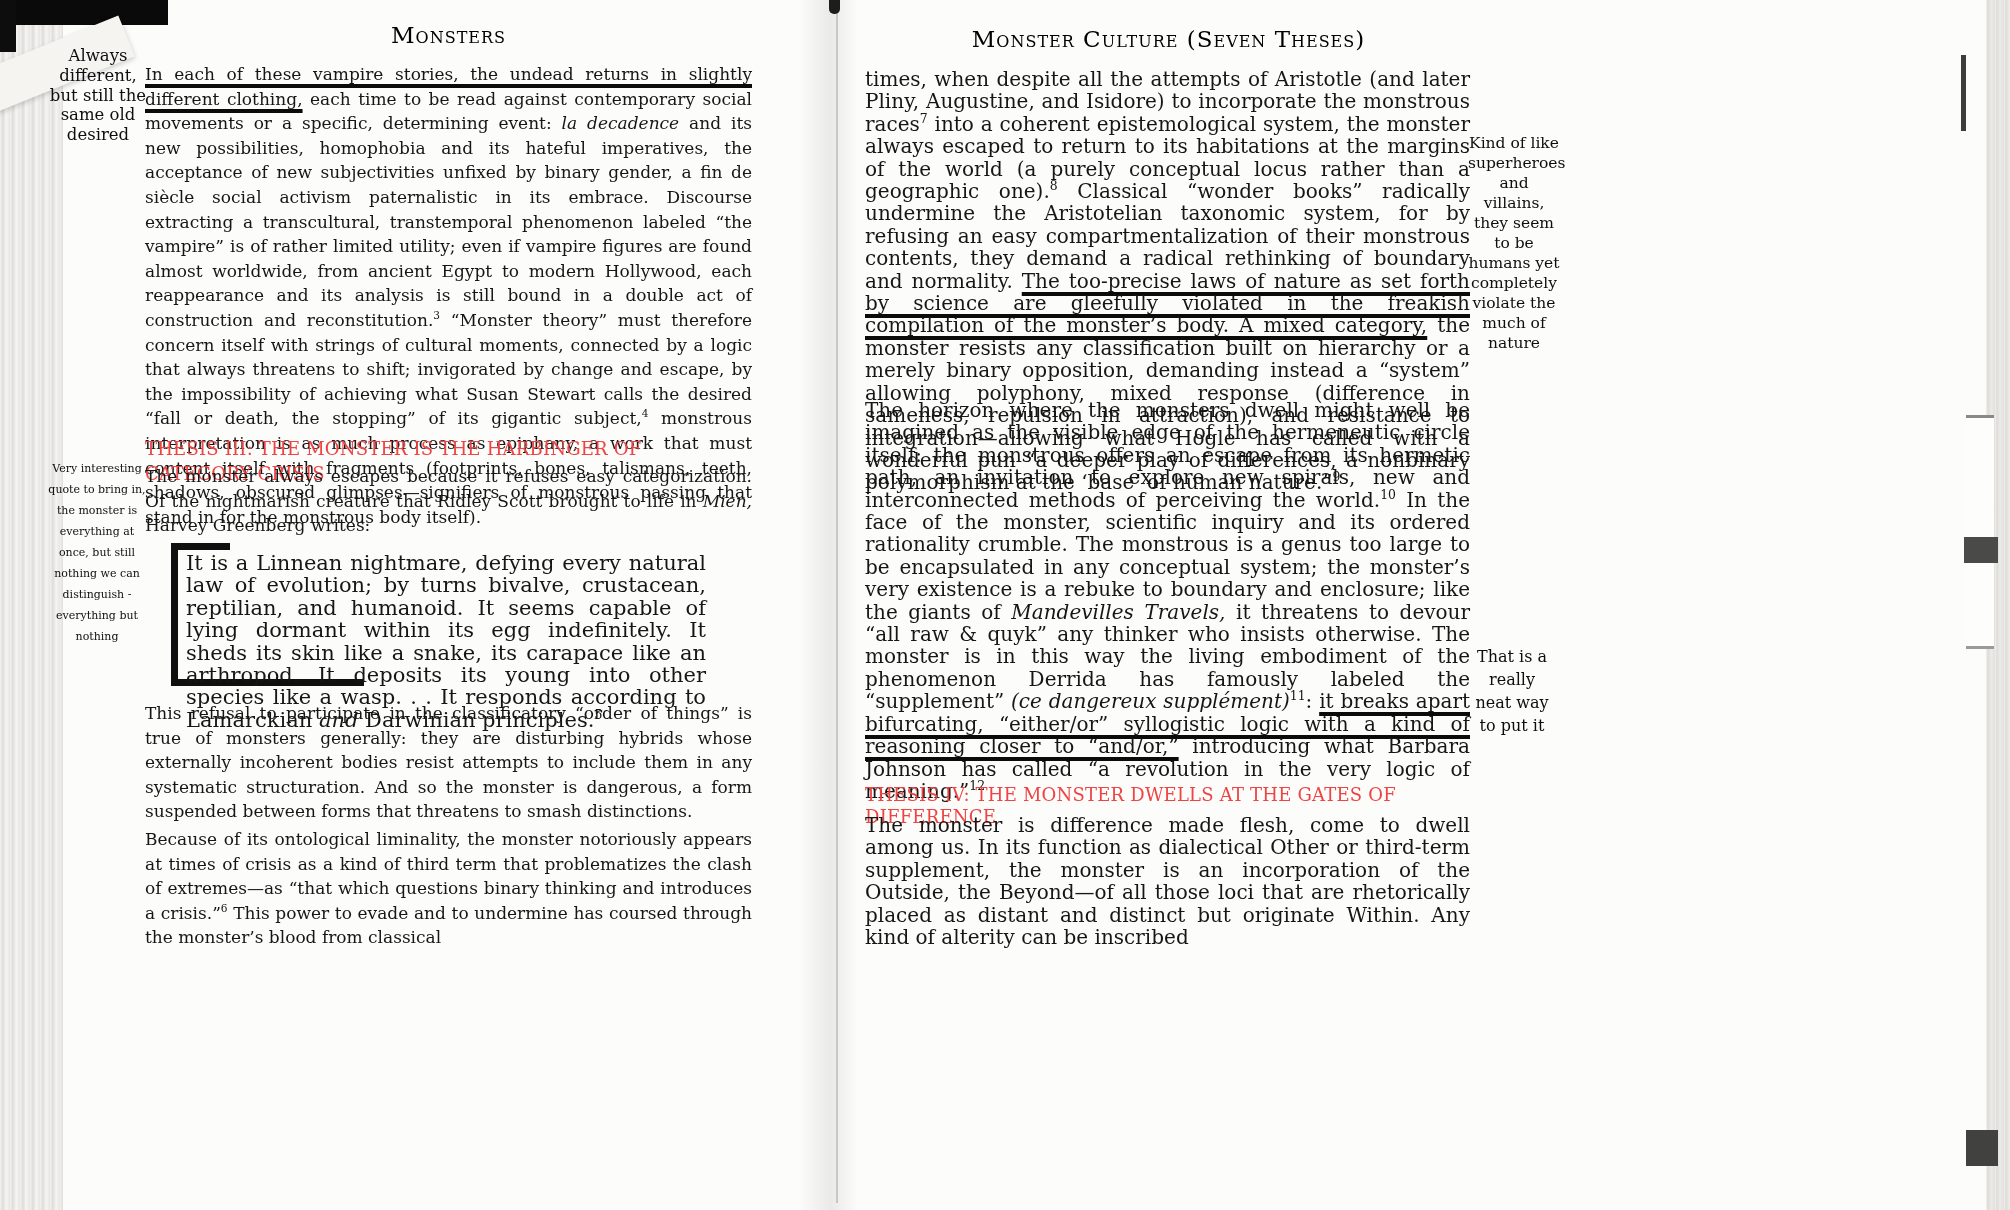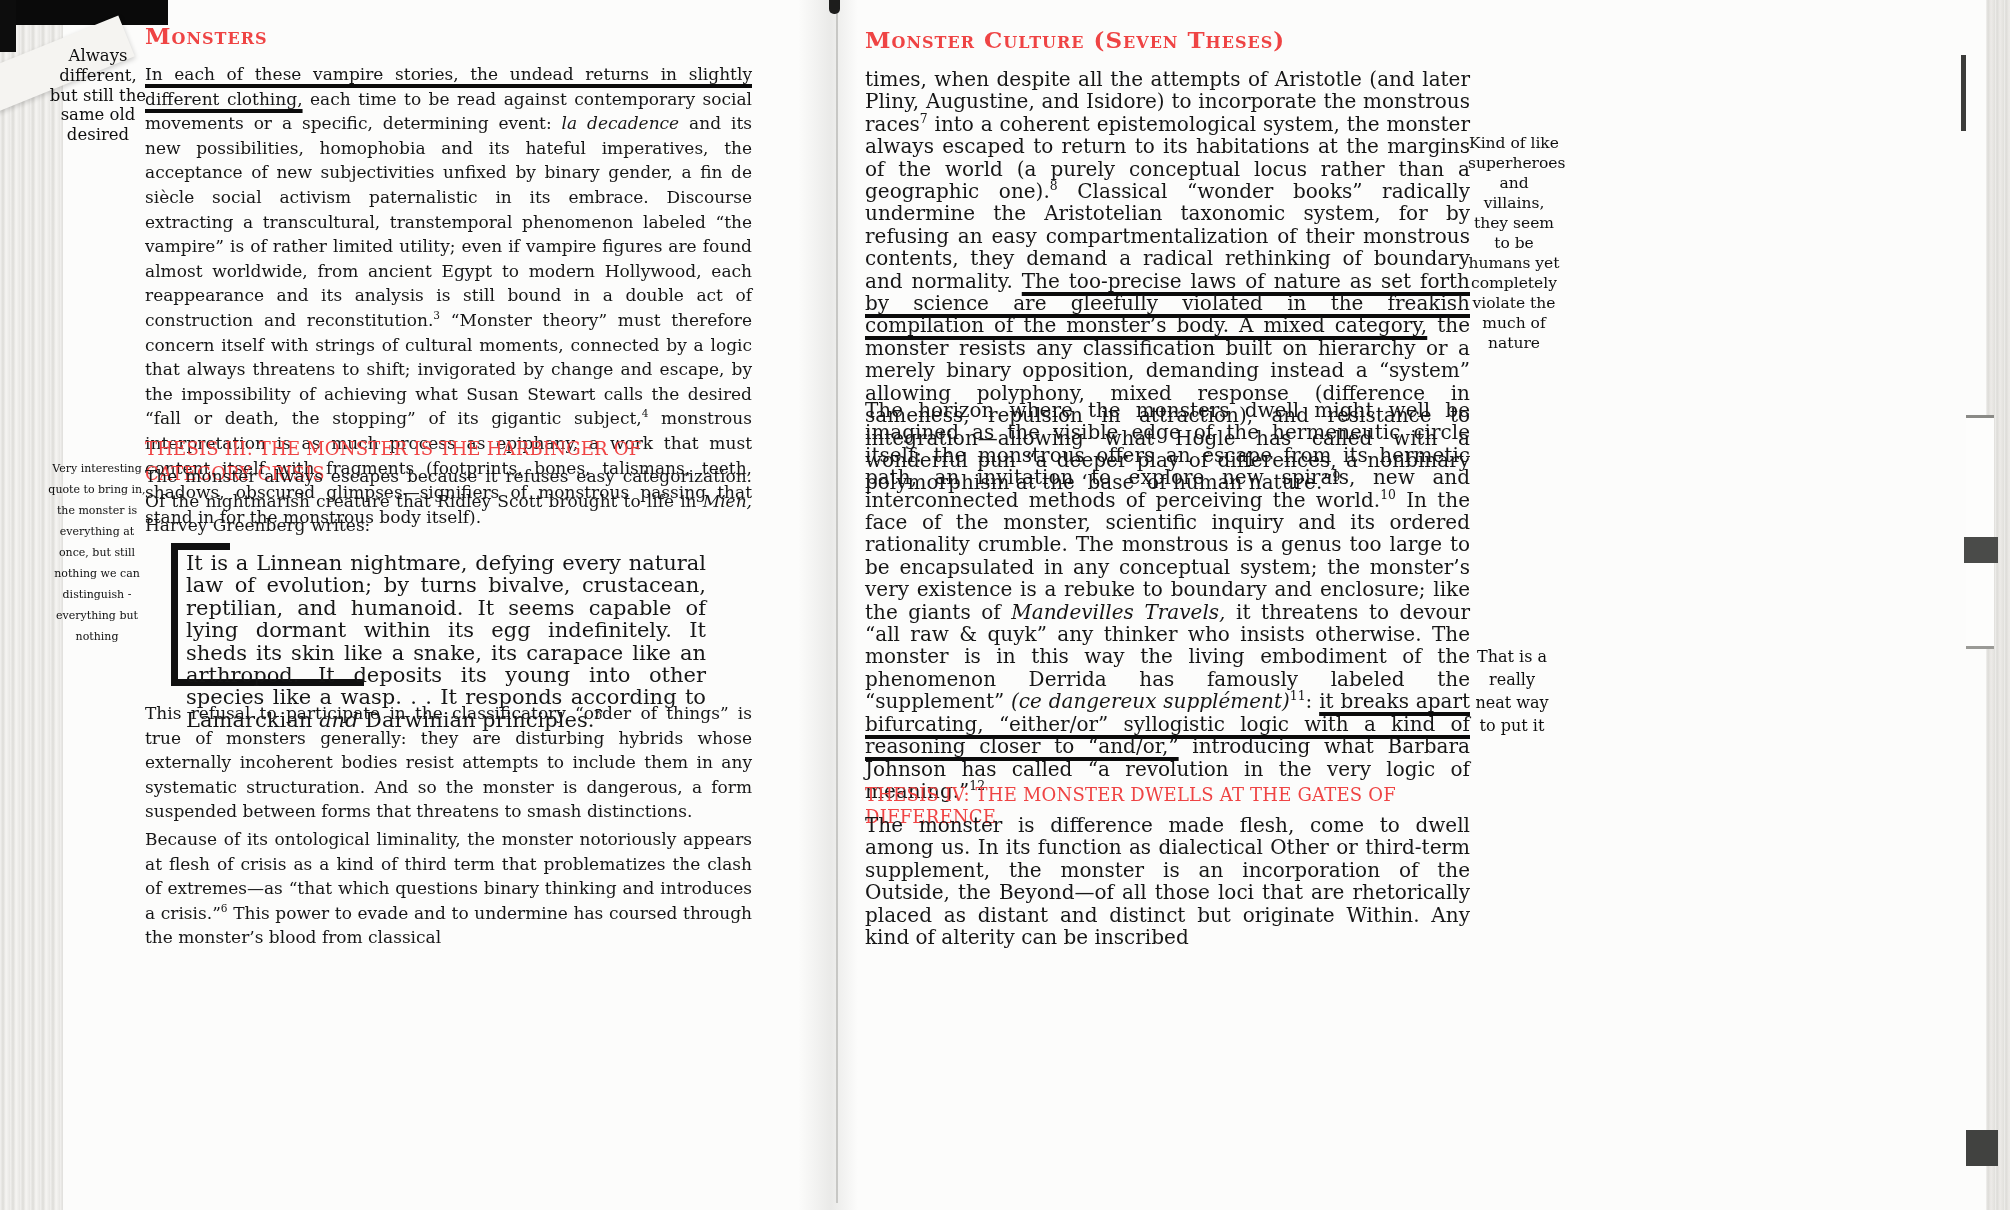--- a/index.html
+++ b/index.html
@@ -31,22 +31,22 @@
     position:absolute; right:0; top:0; width:24px; height:1210px;
     background:repeating-linear-gradient(90deg,#f2f1ef 0px,#dcdbd7 2px,#edebe8 5px,#e1e0dc 9px);
   }
   .white-strip-r { position:absolute; right:16px; top:415px; width:28px; height:228px; background:#fdfdfc;
     border-top:3px solid #8a8a86; border-bottom:3px solid #9a9a96; }
   .mark-r1 { position:absolute; right:44px; top:55px;  width:5px;  height:76px; background:#3c3c3a; }
   .mark-r2 { position:absolute; right:12px; top:537px; width:34px; height:26px; background:#4a4b49; }
   .mark-r3 { position:absolute; right:12px; top:1130px; width:32px; height:36px; background:#414240; }
   
   .pheader {
-    position:absolute; font-variant:small-caps;
-    font-weight:700; font-size:23px; letter-spacing:1px; color:#ef4444;
+    position:absolute; text-align:center; font-variant:small-caps;
+    font-weight:400; font-size:23px; letter-spacing:1px; color:#000000;
   }
   .lp-header { left:145px; top:22px; width:607px; }
   .rp-header { left:865px; top:26px; width:607px; }
   
   .body { position:absolute; text-align:justify; }
   .lcol { left:145px; width:607px; font-size:17px;   line-height:24.6px; }
   .rcol { left:865px; width:605px; font-size:20px; line-height:22.4px; }
   .lp1 { top:62px; }
   .heading { text-align:left; font-weight:400; font-size:18px; letter-spacing:0.2px; color:#ef4444; }
   .lph3 { top:437px; }
@@ -104,21 +104,21 @@
 
   <div class="body lcol heading lph3">THESIS III: THE MONSTER IS THE HARBINGER OF CATEGORY CRISIS</div>
 
   <div class="body lcol lp2"><span>The monster always escapes because it refuses easy categorization. Of the nightmarish creature that Ridley Scott brought to life in </span><span class="it">Mien,</span><span> Harvey Greenberg writes:</span></div>
 
   <div class="bracket"></div>
   <div class="body lquote"><span>It is a Linnean nightmare, defying every natural law of evolution; by turns bivalve, crustacean, reptilian, and humanoid. It seems capable of lying dormant within its egg indefinitely. It sheds its skin like a snake, its carapace like an arthropod. It deposits its young into other species like a wasp. . . It responds according to Lamarckian </span><span class="it">and</span><span> Darwinian principles.</span><sup>5</sup></div>
 
   <div class="body lcol lp3">This refusal to participate in the classificatory “order of things” is true of monsters generally: they are disturbing hybrids whose externally incoherent bodies resist attempts to include them in any systematic structuration. And so the monster is dangerous, a form suspended between forms that threatens to smash distinctions.</div>
 
-  <div class="body lcol lp4"><span>Because of its ontological liminality, the monster notoriously appears at flesh of crisis as a kind of third term that problematizes the clash of extremes—as “that which questions binary thinking and introduces a crisis.”</span><sup>6</sup><span> This power to evade and to undermine has coursed through the monster’s blood from classical</span></div>
+  <div class="body lcol lp4"><span>Because of its ontological liminality, the monster notoriously appears at times of crisis as a kind of third term that problematizes the clash of extremes—as “that which questions binary thinking and introduces a crisis.”</span><sup>6</sup><span> This power to evade and to undermine has coursed through the monster’s blood from classical</span></div>
 
   <div class="pheader rp-header">Monster Culture (Seven Theses)</div>
 
   <div class="mnote n-super">Kind of like superheroes and villains, they seem to be humans yet completely violate the much of nature</div>
   <div class="mnote n-neat">That is a really neat way to put it</div>
 
   <div class="body rcol rp1"><span>times, when despite all the attempts of Aristotle (and later Pliny, Augustine, and Isidore) to incorporate the monstrous races</span><sup>7</sup><span> into a coherent epistemological system, the monster always escaped to return to its habitations at the margins of the world (a purely conceptual locus rather than a geographic one).</span><sup>8</sup><span> Classical “wonder books” radically undermine the Aristotelian taxonomic system, for by refusing an easy compartmentalization of their monstrous contents, they demand a radical rethinking of boundary and normality. </span><span class="hl">The too-precise laws of nature as set forth by science are gleefully violated in the freakish compilation of the monster’s body. A mixed category,</span><span> the monster resists any classification built on hierarchy or a merely binary opposition, demanding instead a “system” allowing polyphony, mixed response (difference in sameness, repulsion in attraction), and resistance to integration—allowing what Hogle has called with a wonderful pun “a deeper play of differences, a nonbinary polymorphism at the ‘base’ of human nature.”</span><sup>9</sup></div>
 
   <div class="body rcol rp2"><span>The horizon where the monsters dwell might well be imagined as the visible edge of the hermeneutic circle itself: the monstrous offers an escape from its hermetic path, an invitation to explore new spirals, new and interconnected methods of perceiving the world.</span><sup>10</sup><span> In the face of the monster, scientific inquiry and its ordered rationality crumble. The monstrous is a genus too large to be encapsulated in any conceptual system; the monster’s very existence is a rebuke to boundary and enclosure; like the giants of </span><span class="it">Mandevilles Travels,</span><span> it threatens to devour “all raw &amp; quyk” any thinker who insists otherwise. The monster is in this way the living embodiment of the phenomenon Derrida has famously labeled the “supplement” </span><span class="it">(ce dangereux supplément)</span><sup>11</sup><span>: </span><span class="hl">it breaks apart bifurcating, “either/or” syllogistic logic with a kind of reasoning closer to “and/or,”</span><span> introducing what Barbara Johnson has called “a revolution in the very logic of meaning.”</span><sup>12</sup></div>
 

